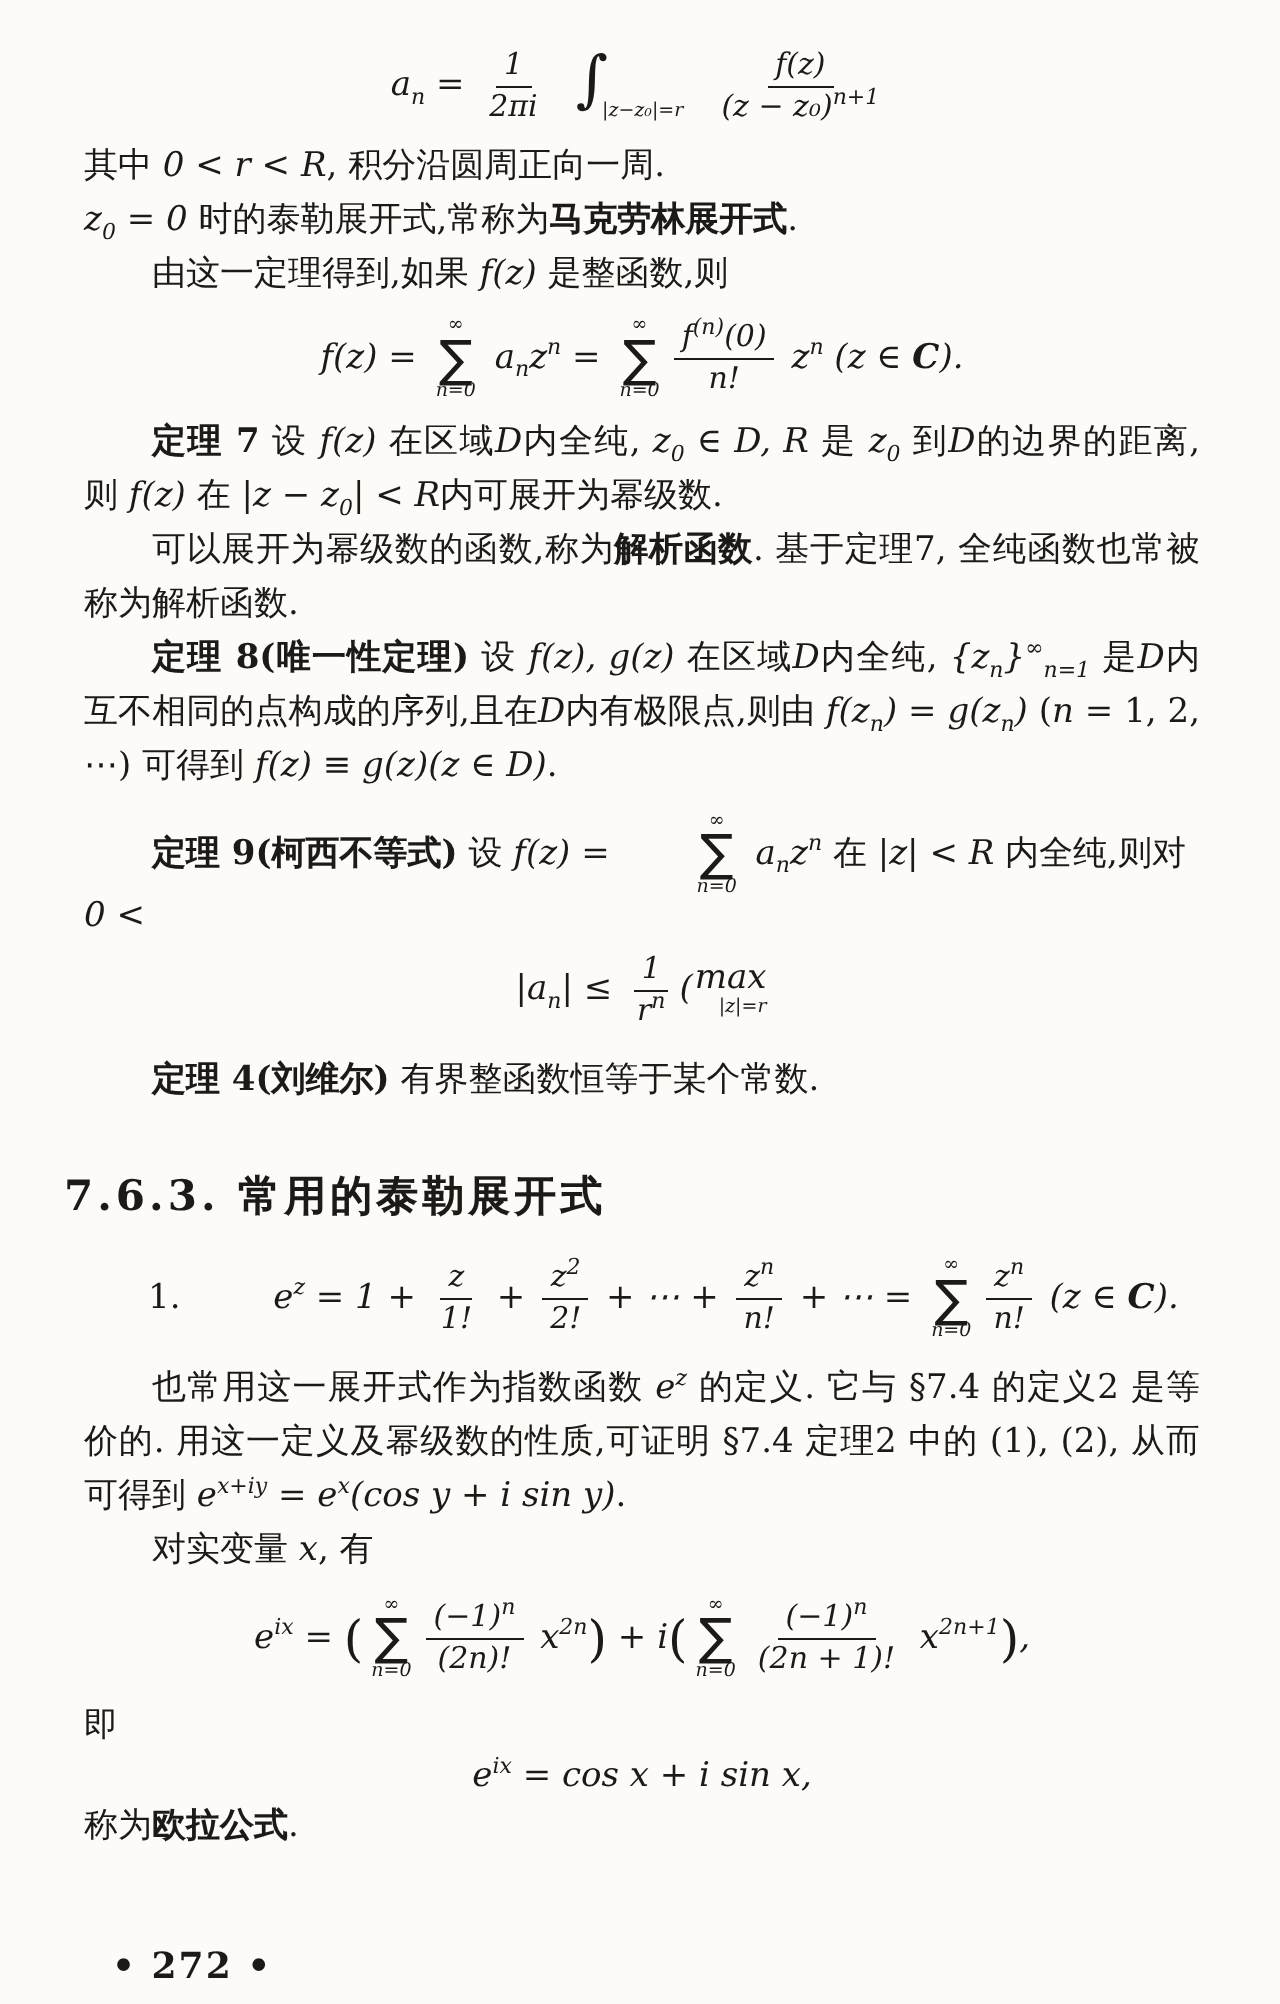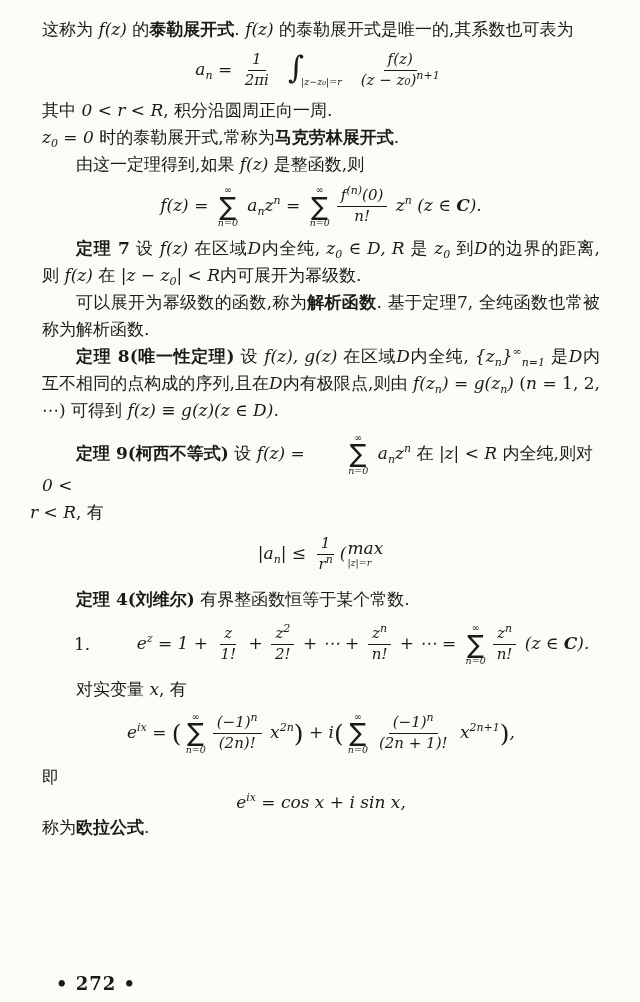--- a/index.html
+++ b/index.html
@@ -53,21 +53,21 @@
   .sum{
     display:inline-flex;flex-direction:column;align-items:center;
     vertical-align:middle;margin:0 4px;line-height:1;
   }
   .sum .sg{font-size:25px;line-height:.95;font-style:normal;font-family:"DejaVu Sans","Liberation Sans",sans-serif;}
   .sum .lm{font-size:9.5px;}
   .int{display:inline-block;vertical-align:middle;margin:0 12px;white-space:nowrap;}
   .int .ig{font-size:31px;font-style:normal;line-height:1;vertical-align:middle;}
   .int .is{font-size:9.5px;vertical-align:-13px;margin-left:-3px;}
   .under{
-    display:inline-flex;flex-direction:column;align-items:flex-start;
+    display:inline-flex;flex-direction:column;align-items:flex-end;
     vertical-align:middle;line-height:1.05;margin:0 1px;
   }
   .under .us{font-size:9.5px;}
   .bigp{font-size:25px;font-style:normal;vertical-align:middle;line-height:1;}
   
   .section-heading{
     font-size:21px;font-weight:700;
     margin:30px 0 16px -10px;
     letter-spacing:2px;
   }
@@ -85,21 +85,20 @@
     position:absolute;left:56px;bottom:8px;
     font-weight:700;font-size:18px;letter-spacing:1px;
   }
 </style>
 </head>
 <body>
 
 <div class="page">
   <div class="content">
 
-    <p class="para"><span>这称为 </span><span class="it">f(z)</span><span> 的</span><span class="bd">泰勒展开式</span><span>. </span><span class="it">f(z)</span><span> 的泰勒展开式是唯一的,其系数也可表为</span></p>
 
     <div class="formula"><span>a</span><sub>n</sub><span> = </span><span class="frac">
           <span class="fn">1</span>
           <span class="fd">2πi</span>
         </span><span class="int"><span class="ig">∫</span><span class="is">|z−z₀|=r</span></span><span class="frac">
           <span class="fn">f(z)</span>
           <span class="fd"><span>(z − z₀)</span><sup>n+1</sup></span>
         </span></div>
 
     <p class="para"><span>其中 </span><span class="it">0 &lt; r &lt; R</span><span>, 积分沿圆周正向一周.</span></p>
@@ -127,32 +126,32 @@
 
 
     <p class="para indent"><span class="bd">定理 8(唯一性定理)</span><span>  设 </span><span class="it">f(z), g(z)</span><span> 在区域</span><span class="it">D</span><span>内全纯, </span><span class="it">{z</span><sub class="it">n</sub><span class="it">}</span><sup class="it">∞</sup><sub class="it">n=1</sub><span> 是</span><span class="it">D</span><span>内互不相同的点构成的序列,且在</span><span class="it">D</span><span>内有极限点,则由 </span><span class="it">f(z</span><sub class="it">n</sub><span class="it">) = g(z</span><sub class="it">n</sub><span class="it">)</span><span> (</span><span class="it">n</span><span> = 1, 2, ⋯) 可得到 </span><span class="it">f(z) ≡ g(z)(z ∈ D)</span><span>.</span></p>
 
     <div class="formula-line"><span class="bd cjk">定理 9(柯西不等式)</span><span class="cjk">  设 </span><span>f(z) = </span><span class="sum">
           <span class="lm">∞</span>
           <span class="sg">∑</span>
           <span class="lm">n=0</span>
         </span><span> a</span><sub>n</sub><span>z</span><sup>n</sup><span class="cjk"> 在 </span><span>|z| &lt; R </span><span class="cjk">内全纯,则对 </span><span>0 &lt;</span></div>
 
-    <p class="para hang"><span class="it">r &lt; R</span><span>, 有</span></p>
 
     <div class="formula"><span>|a</span><sub>n</sub><span>| ≤ </span><span class="frac">
           <span class="fn">1</span>
           <span class="fd"><span>r</span><sup>n</sup></span>
         </span><span>(</span><span class="under">
           <span class="um">max</span>
           <span class="us">|z|=r</span>
         </span></div>
 
     <p class="para indent" style="margin-top:12px;"><span class="bd">定理 4(刘维尔)</span><span>  有界整函数恒等于某个常数.</span></p>
 
+    <h2 class="section-heading">7.6.3. 常用的泰勒展开式</h2>
 
     <div class="item">
       <span class="item-label">1.</span>
       <div class="formula"><span>e</span><sup>z</sup><span> = 1 + </span><span class="frac">
             <span class="fn">z</span>
             <span class="fd">1!</span>
           </span><span> + </span><span class="frac">
             <span class="fn"><span>z</span><sup>2</sup></span>
             <span class="fd">2!</span>
           </span><span> + ⋯ + </span><span class="frac">
@@ -161,20 +160,21 @@
           </span><span> + ⋯ = </span><span class="sum">
             <span class="lm">∞</span>
             <span class="sg">∑</span>
             <span class="lm">n=0</span>
           </span><span class="frac">
             <span class="fn"><span>z</span><sup>n</sup></span>
             <span class="fd">n!</span>
           </span><span>  (z ∈ </span><span class="bd ">C</span><span>).</span></div>
     </div>
 
+    <p class="para indent" style="margin-top:8px;"><span>也常用这一展开式作为指数函数 </span><span class="it">e</span><sup class="it">z</sup><span> 的定义. 它与 §7.4 的定义2 是等价的. 用这一定义及幂级数的性质,可证明 §7.4 定理2 中的 (1), (2), 从而可得到 </span><span class="it">e</span><sup class="it">x+iy</sup><span class="it"> = e</span><sup class="it">x</sup><span class="it">(cos y + i sin y)</span><span>.</span></p>
 
     <p class="para indent"><span>对实变量 </span><span class="it">x</span><span>, 有</span></p>
 
     <div class="formula" style="margin:9px 0;"><span>e</span><sup>ix</sup><span> = </span><span class="bigp">(</span><span class="sum">
           <span class="lm">∞</span>
           <span class="sg">∑</span>
           <span class="lm">n=0</span>
         </span><span class="frac">
           <span class="fn"><span>(−1)</span><sup>n</sup></span>
           <span class="fd">(2n)!</span>

